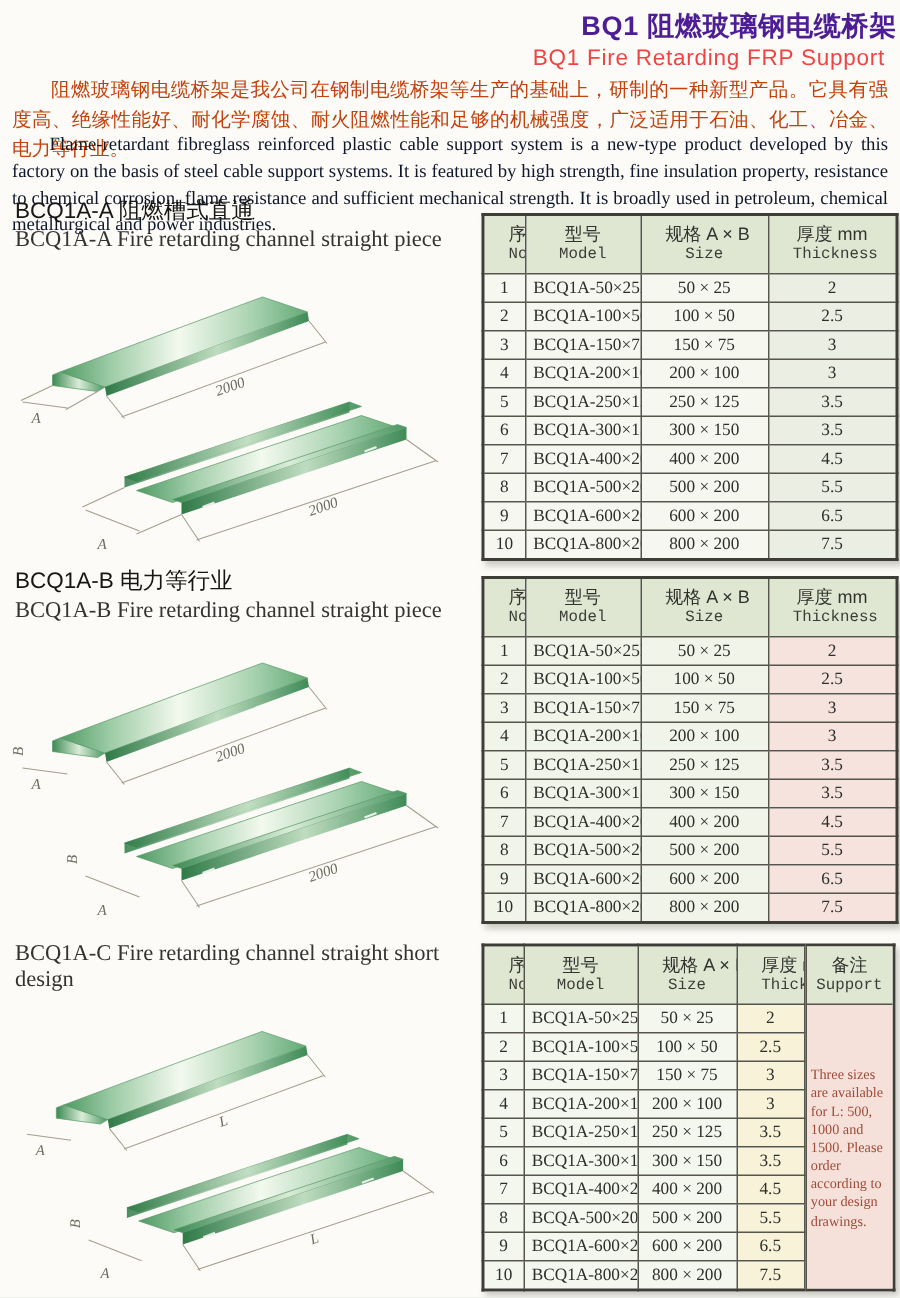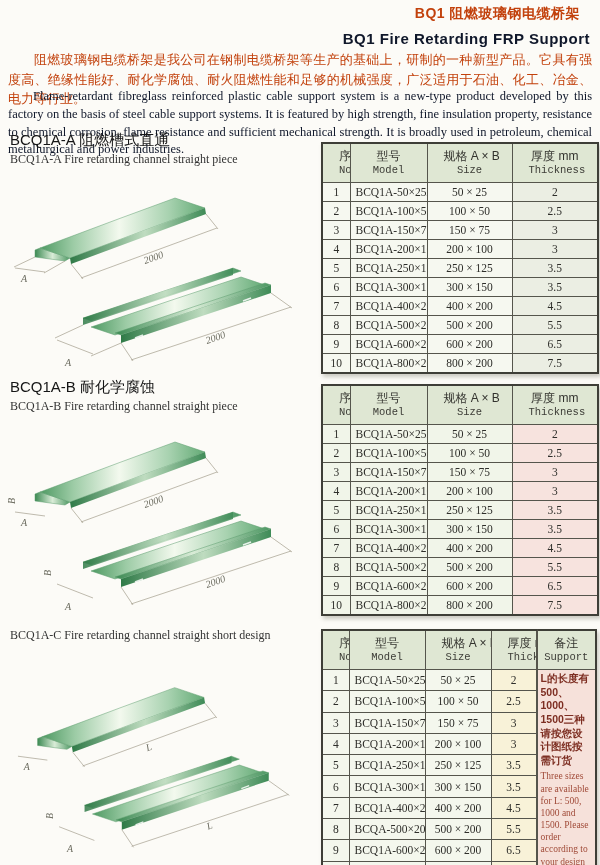--- a/index.html
+++ b/index.html
@@ -1,28 +1,28 @@
 <!DOCTYPE html>
 <html><head>
 <meta charset="utf-8">
 <style>
   html,body{margin:0;padding:0;background:#e8e8e4;}
   .page{position:relative;width:600px;height:865px;background:#fcfbf7;overflow:hidden;
         font-family:"Liberation Sans","DejaVu Sans",sans-serif;color:#222;}
   
-  .title{position:absolute;top:5px;right:20px;font-size:14px;font-weight:bold;color:#c2410c;letter-spacing:.5px;}
-  .subtitle{position:absolute;top:30px;right:10px;font-size:15px;font-weight:bold;color:#0f172a;letter-spacing:.5px;margin-left:16px;}
+  .title{position:absolute;top:5px;right:2px;font-size:18px;font-weight:bold;color:#4c1d95;letter-spacing:.5px;}
+  .subtitle{position:absolute;top:30px;right:10px;font-size:15px;font-weight:normal;color:#ef4444;letter-spacing:.5px;margin-left:16px;}
   .intro-cn{position:absolute;left:8px;right:8px;top:50px;margin:0;font-size:13px;font-weight:400;
             line-height:1.5;text-indent:2em;color:#c2410c;text-align:justify;}
   .intro-en{position:absolute;left:8px;right:8px;top:88px;margin:0;font-family:"Liberation Serif","DejaVu Serif",serif;
             font-size:12.5px;line-height:1.42;text-indent:2em;color:#0f172a;text-align:justify;}
   
   .sec-head{position:absolute;left:10px;width:310px;}
   .sec-head .cn{font-size:15px;font-weight:normal;color:#161616;}
-  .sec-head .en{font-family:"Liberation Serif","DejaVu Serif",serif;font-size:12px;color:#333;margin-top:2px;}
+  .sec-head .en{font-family:"Liberation Serif","DejaVu Serif",serif;font-size:15px;color:#333;margin-top:2px;}
   
   .tbl{position:absolute;left:321px;width:276px;border-collapse:collapse;table-layout:fixed;
        background:#fdfdfa;box-shadow:2px 3px 4px rgba(130,130,115,.4);}
   .tbl th,.tbl td{border:1px solid #55554c;overflow:hidden;white-space:nowrap;}
   .tbl{border:2px solid #3e3e37;}
   .tbl thead th{height:36px;background:#dfe7d3;font-weight:normal;padding:1px 16px;}
   .h-cn{font-size:12px;color:#33332e;line-height:1.25;}
   .h-en{font-family:Liberation Mono, monospace;font-size:10.5px;color:#3c3c36;line-height:1.2;}
   .tbl tbody td{height:18px;font-family:"Liberation Serif","DejaVu Serif",serif;font-size:11.5px;
                 color:#2e2e2a;text-align:center;padding:0 2px;}
@@ -214,21 +214,21 @@
         <tr>
           <td>10</td>
           <td class="model">BCQ1A-800×200A</td>
           <td>800 × 200</td>
           <td>7.5</td>
         </tr>
       </tbody>
   </table>
 
   <div class="sec-head" style="top:378px">
-    <div class="cn">BCQ1A-B 耐化学腐蚀</div>
+    <div class="cn">BCQ1A-B 电力等行业</div>
     <div class="en">BCQ1A-B Fire retarding channel straight piece</div>
   </div>
 
   <div class="drawing" style="top:424px;height:198px">
     <svg viewBox="0 0 312 196" width="312" height="196">
       <g>
         <polygon points="30,70 35,68 65,78 60,81 30,77" fill="url(#gRail)" class="edge"></polygon>
         <polygon points="35,68 170,18 200,28 65,78" fill="url(#gLen)" class="edge"></polygon>
         <polygon points="65,78 200,28 201,34 66,84" fill="url(#gFace)"></polygon>
       </g>
@@ -495,19 +495,18 @@
             <td>7.5</td>
           </tr>
         </tbody>
     </table>
     <div class="remarks-col">
       <div class="remarks-head">
         <div class="h-cn">备注</div>
         <div class="h-en">Support</div>
       </div>
       <div class="remarks-body">
-        <div class="rem-cn">L的长度有500、1000、1500三种请按您设计图纸按需订货</div>
         <div class="rem-en">Three sizes are available for L: 500, 1000 and 1500. Please order according to your design drawings.</div>
       </div>
     </div>
   </div>
 
 </div>
 
 </body></html>

